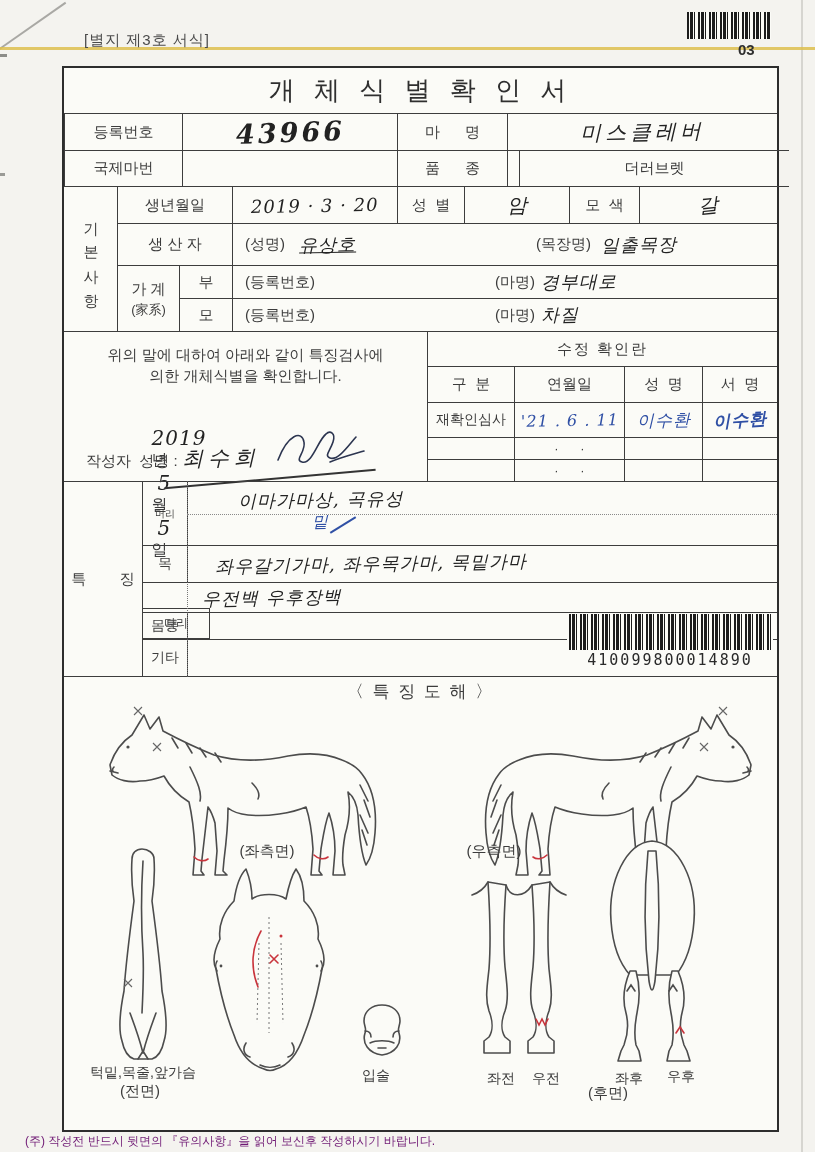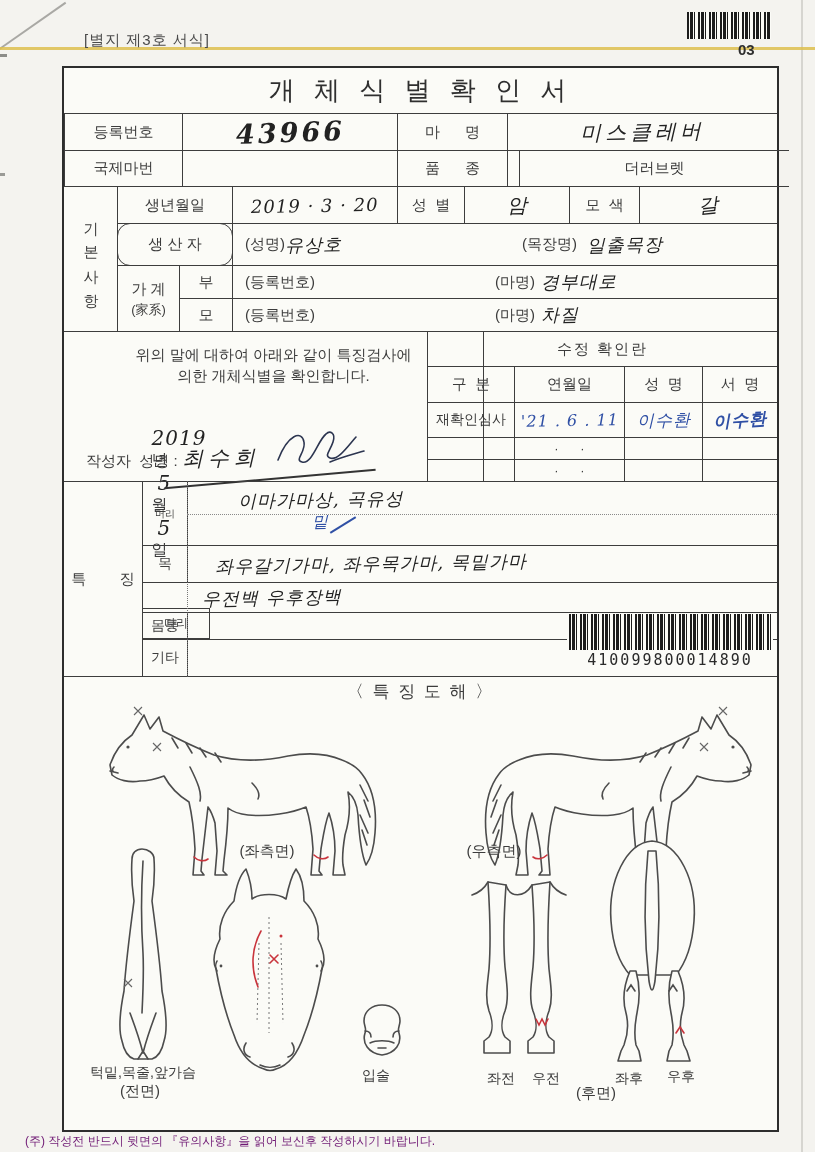--- a/index.html
+++ b/index.html
@@ -65,45 +65,45 @@
       <span class="hw">2019 · 3 · 20</span>
     </div>
     <div class="c lbl" style="left:333px;top:118px;width:68px;height:38px;">성  별</div>
     <div class="c" style="left:400px;top:118px;width:106px;height:38px;">
       <span class="hw" style="font-size:20px;">암</span>
     </div>
     <div class="c lbl" style="left:505px;top:118px;width:71px;height:38px;">모  색</div>
     <div class="c" style="left:575px;top:118px;width:138px;height:38px;border-right:none;">
       <span class="hw" style="font-size:20px;transform:rotate(-6deg);">갈</span>
     </div>
-    <div class="c lbl" style="left:53px;top:155px;width:116px;height:43px;border-radius:13px;">생 산 자</div>
+    <div class="c lbl" style="left:53px;top:155px;width:116px;height:43px;">생 산 자</div>
     <div class="c left" style="left:168px;top:155px;width:545px;height:43px;border-right:none;padding-left:12px;">
       <span class="lbl">(성명)</span>
-      <span class="hw" style="">유상호</span>
+      <span class="hw" style="margin-left:14px;text-decoration:underline;">유상호</span>
       <span class="lbl" style="margin-left:180px;">(목장명)</span>
       <span class="hw" style="margin-left:10px;">일출목장</span>
     </div>
     <div class="c lbl" style="left:53px;top:197px;width:63px;height:67px;flex-direction:column;line-height:1.5;">
       <span>가 계</span>
       <span style="font-size:13px;">(家系)</span>
     </div>
     <div class="c lbl" style="left:115px;top:197px;width:54px;height:34px;">부</div>
     <div class="c left" style="left:168px;top:197px;width:545px;height:34px;border-right:none;padding-left:12px;">
       <span class="lbl">(등록번호)</span>
       <span class="lbl" style="margin-left:180px;">(마명)</span>
       <span class="hw" style="margin-left:6px;">경부대로</span>
     </div>
     <div class="c lbl" style="left:115px;top:230px;width:54px;height:34px;">모</div>
     <div class="c left" style="left:168px;top:230px;width:545px;height:34px;border-right:none;padding-left:12px;">
       <span class="lbl">(등록번호)</span>
       <span class="lbl" style="margin-left:180px;">(마명)</span>
       <span class="hw" style="margin-left:6px;">차질</span>
     </div>
 
-    <div class="c" style="left:0;top:263px;width:420px;height:151px;border-left:none;display:block;">
+    <div class="c" style="left:0;top:263px;width:364px;height:151px;border-left:none;display:block;">
       <div class="abs lbl" style="left:0;top:14px;width:100%;text-align:center;font-size:15px;">위의 말에 대하여 아래와 같이 특징검사에</div>
       <div class="abs lbl" style="left:0;top:35px;width:100%;text-align:center;font-size:15px;">의한 개체식별을 확인합니다.</div>
       <div class="abs" style="left:52px;top:76px;font-size:16px;white-space:pre;">
         <span class="hw" style="font-size:20px;">2019</span>
         <span class="lbl">년</span>
         <span class="hw" style="font-size:20px;margin:0 6px;">5</span>
         <span class="lbl">월</span>
         <span class="hw" style="font-size:20px;margin:0 6px;">5</span>
         <span class="lbl">일</span>
       </div>
@@ -229,19 +229,19 @@
       </g>
     </svg>
 
     <div class="figlabel" style="left:148px;top:774px;width:110px;font-size:15px;">(좌측면)</div>
     <div class="figlabel" style="left:375px;top:774px;width:110px;font-size:15px;">(우측면)</div>
     <div class="figlabel" style="left:19px;top:996px;width:120px;">턱밑,목줄,앞가슴</div>
     <div class="figlabel" style="left:16px;top:1014px;width:120px;font-size:15px;">(전면)</div>
     <div class="figlabel" style="left:282px;top:999px;width:60px;">입술</div>
     <div class="figlabel" style="left:407px;top:1002px;width:60px;">좌전</div>
     <div class="figlabel" style="left:452px;top:1002px;width:60px;">우전</div>
-    <div class="figlabel" style="left:500px;top:1016px;width:64px;font-size:15px;">(후면)</div>
+    <div class="figlabel" style="left:500px;top:1016px;width:64px;font-size:15px;text-align:right;">(후면)</div>
     <div class="figlabel" style="left:535px;top:1002px;width:60px;">좌후</div>
     <div class="figlabel" style="left:587px;top:1000px;width:60px;">우후</div>
   </div>
 
   <div class="abs" style="left:25px;top:1133px;font-size:12px;color:#701a75;">(주) 작성전 반드시 뒷면의 『유의사항』을 읽어 보신후 작성하시기 바랍니다.</div>
 </div>
 
 </body></html>

